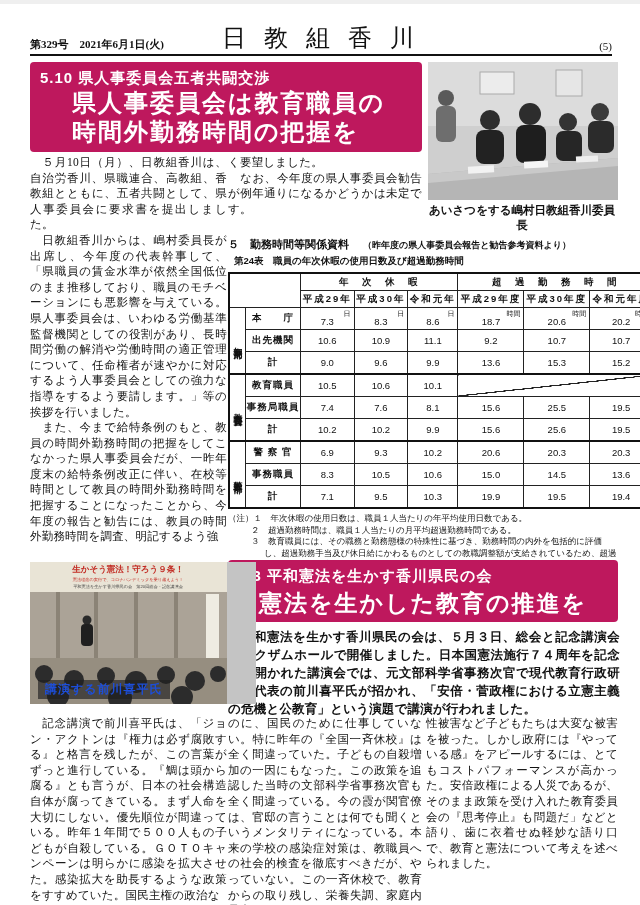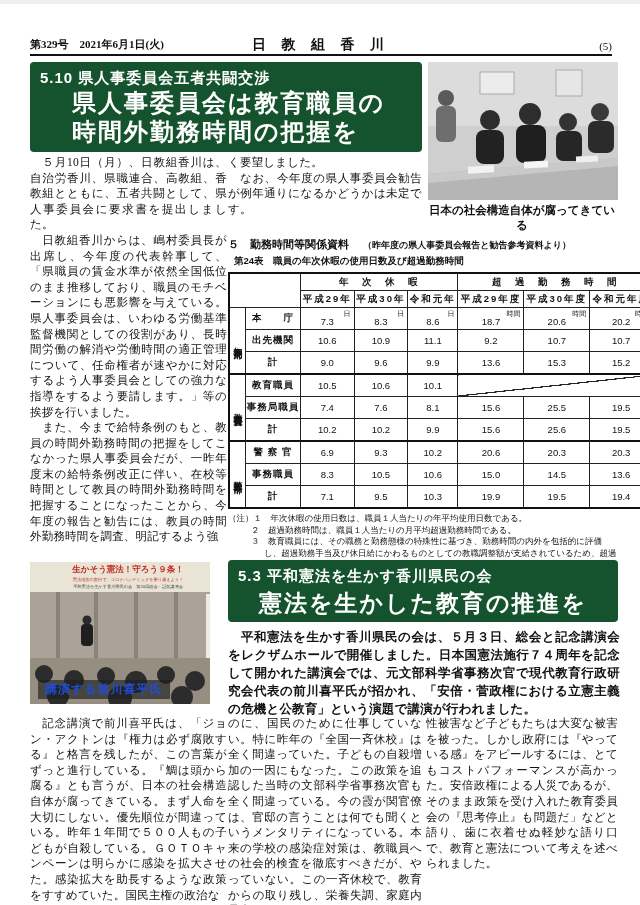--- a/index.html
+++ b/index.html
@@ -1,35 +1,35 @@
 <!DOCTYPE html>
 <html><head>
 <meta charset="utf-8">
 <style>
   html,body{margin:0;padding:0;background:#efefef;}
   .page{position:relative;width:640px;height:905px;background:#fff;margin:4px auto;overflow:hidden;
         font-family:"Liberation Serif","DejaVu Serif",serif;color:#111;}
   
   .hdr{position:absolute;left:30px;top:24px;width:582px;height:26px;border-bottom:2px solid #111;}
   .hdr .issue{position:absolute;left:0;bottom:2px;font-size:11px;font-weight:bold;}
-  .hdr .masthead{position:absolute;left:0;right:0;bottom:0;text-align:center;font-size:14px;font-weight:bold;letter-spacing:6px;}
+  .hdr .masthead{position:absolute;left:0;right:0;bottom:0;text-align:center;font-size:24px;font-weight:normal;letter-spacing:6px;}
   .hdr .pgno{position:absolute;right:0;bottom:2px;font-size:11px;}
   
-  .banner{position:absolute;background:#14532d;border-radius:4px;color:#fff;
+  .banner{position:absolute;background:#be185d;border-radius:4px;color:#fff;
           font-family:"Liberation Sans","DejaVu Sans",sans-serif;font-weight:bold;}
   .banner .kick{font-size:15px;letter-spacing:1px;padding:7px 0 0 10px;}
   .b1{left:30px;top:58px;width:392px;height:90px;}
   .b1 .hl{font-size:24px;line-height:29px;letter-spacing:2px;padding-left:42px;}
   .b2{left:228px;top:556px;width:390px;height:62px;}
   .b2 .hl{font-size:23px;letter-spacing:2px;text-align:center;padding-top:2px;}
   
   figure{margin:0;padding:0;}
   .photo{position:absolute;overflow:hidden;background:#c4c4c4;}
   .ph1{left:428px;top:58px;width:190px;height:138px;}
-  .ph2{left:30px;top:558px;width:180px;height:142px;}
+  .ph2{left:30px;top:558px;width:226px;height:142px;}
   .cap1{position:absolute;left:424px;top:199px;width:196px;text-align:center;font-size:11.5px;font-weight:bold;
         font-family:"Liberation Sans","DejaVu Sans",sans-serif;}
   .cap2{position:absolute;left:8px;bottom:5px;color:#1d4ed8;font-size:12px;font-weight:bold;
         font-family:"Liberation Sans","DejaVu Sans",sans-serif;background:rgba(30,30,30,.65);padding:1px 7px;letter-spacing:1px;}
   
   .col{position:absolute;font-size:11.5px;line-height:15.6px;text-align:justify;letter-spacing:.2px;}
   .col p{margin:0;}
   .c1t{left:30px;top:151px;width:197px;height:400px;}
   .c2t{left:228px;top:151px;width:194px;height:78px;}
   .lead{left:228px;top:624px;width:392px;font-size:12.5px;line-height:18px;font-weight:bold;
@@ -101,21 +101,21 @@
         <circle cx="172" cy="50" r="9" fill="#3a3a3a"></circle>
           <rect x="160" y="59" width="26" height="32" rx="7" fill="#2b2b2b"></rect>
       </g>
       <polygon points="0,112 190,96 190,138 0,138" fill="#b5b5b5"></polygon>
       <polygon points="0,112 190,96 190,104 0,121" fill="#c9c9c9"></polygon>
       <rect x="40" y="104" width="26" height="7" fill="#f2f2f2" transform="rotate(-3 53 107)"></rect>
       <rect x="96" y="99" width="24" height="7" fill="#f5f5f5" transform="rotate(-3 108 102)"></rect>
       <rect x="148" y="94" width="22" height="6" fill="#efefef" transform="rotate(-3 159 97)"></rect>
     </svg>
   </figure>
-  <div class="cap1">日本の社会構造自体が腐ってきている</div>
+  <div class="cap1">あいさつをする嶋村日教組香川委員長</div>
 
   <div class="col c1t">
     <p>　５月10日（月）、日教組香川は、自治労香川、県職連合、高教組、香教組とともに、五者共闘として、県人事委員会に要求書を提出しました。</p>
     <p>　日教組香川からは、嶋村委員長が出席し、今年度の代表幹事して、「県職員の賃金水準が依然全国低位のまま推移しており、職員のモチベーションにも悪影響を与えている。県人事委員会は、いわゆる労働基準監督機関としての役割があり、長時間労働の解消や労働時間の適正管理について、任命権者が速やかに対応するよう人事委員会としての強力な指導をするよう要請します。」等の挨拶を行いました。</p>
     <p>　また、今まで給特条例のもと、教員の時間外勤務時間の把握をしてこなかった県人事委員会だが、一昨年度末の給特条例改正に伴い、在校等時間として教員の時間外勤務時間を把握することになったことから、今年度の報告と勧告には、教員の時間外勤務時間を調査、明記するよう強</p>
   </div>
   <div class="col c2t">
     <p>く要望しました。</p>
     <p>　なお、今年度の県人事委員会勧告が例年通りになるかどうかは未定です。</p>
   </div>

